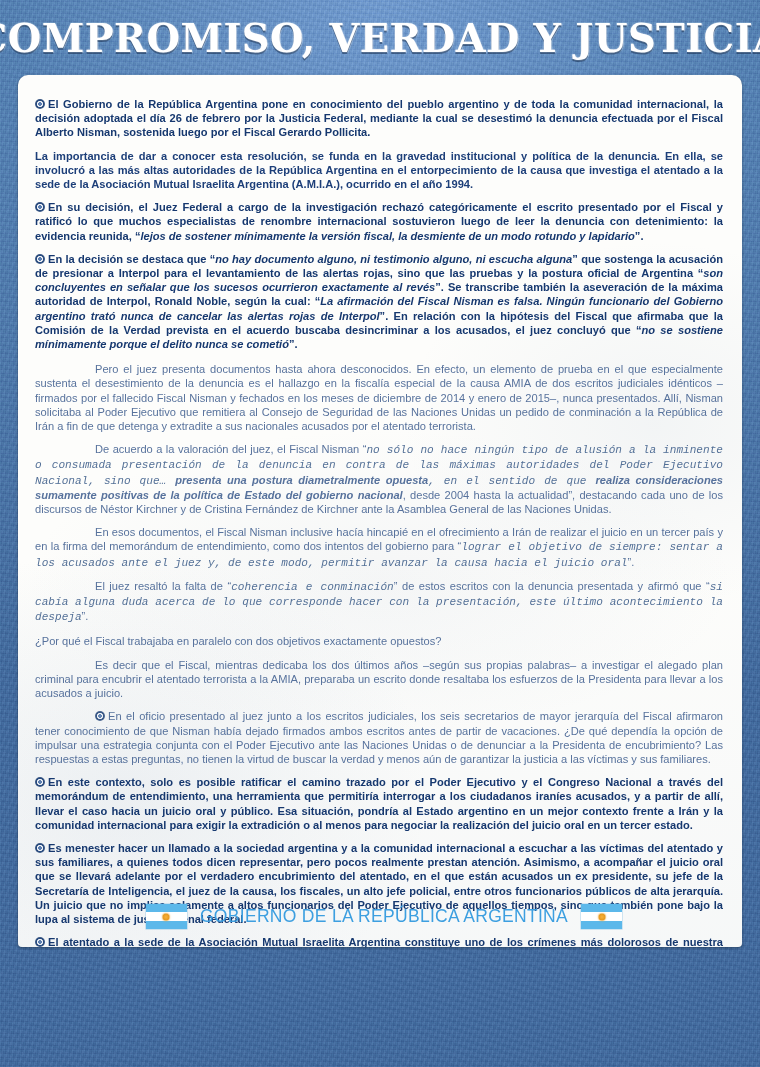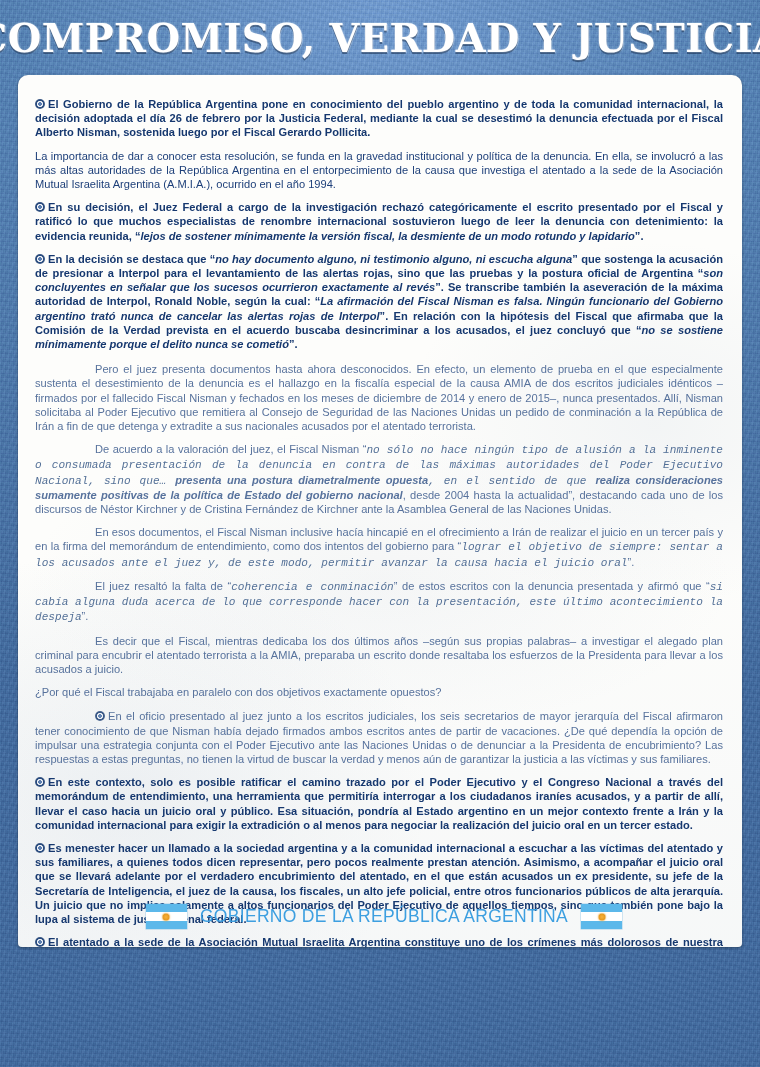--- a/index.html
+++ b/index.html
@@ -74,21 +74,21 @@
 
   
   p{margin:0 0 9px 0;}
   .para{
     font-size:11.1px;
     line-height:14.2px;
     text-align:justify;
     -webkit-hyphens:none;hyphens:none;
   }
   .bold{ font-weight:bold; color:#16386f; }
-  .plain{ font-weight:normal; color:#1d3f79; }
+  .plain{ font-weight:bold; color:#1d3f79; }
   
   .faded{
     color:#4a6795;
     font-weight:normal;
     opacity:.92;
   }
   .faded .i{ color:#46658f;font-family:Liberation Mono, monospace; }
   .indent{ text-indent:60px; }
   .q-line{ text-indent:0; margin-bottom:10px; }
   .i{ font-style:italic;margin-top:35px; }
@@ -165,23 +165,23 @@
     <div class="gap-sm"></div>
 
     <p class="para faded indent"><span>Pero el juez presenta documentos hasta ahora desconocidos. En efecto, un elemento de prueba en el que especialmente sustenta el desestimiento de la denuncia es el hallazgo en la fiscalía especial de la causa AMIA de dos escritos judiciales idénticos –firmados por el fallecido Fiscal Nisman y fechados en los meses de diciembre de 2014 y enero de 2015–, nunca presentados. Allí, Nisman solicitaba al Poder Ejecutivo que remitiera al Consejo de Seguridad de las Naciones Unidas un pedido de conminación a la República de Irán a fin de que detenga y extradite a sus nacionales acusados por el atentado terrorista.</span></p>
 
     <p class="para faded indent"><span>De acuerdo a la valoración del juez, el Fiscal Nisman “</span><span class="i">no sólo no hace ningún  tipo de alusión a la inminente o consumada presentación de la denuncia en contra de las máximas autoridades del Poder Ejecutivo Nacional, sino que… </span><span class="bi">presenta una postura diametralmente opuesta</span><span class="i">, en el sentido de que </span><span class="bi">realiza consideraciones sumamente positivas de la política de Estado del gobierno nacional</span><span>, desde 2004 hasta la actualidad”, destacando cada uno de los discursos de Néstor Kirchner y de Cristina Fernández de Kirchner ante la Asamblea General de las Naciones Unidas.</span></p>
 
     <p class="para faded indent"><span>En esos documentos, el Fiscal Nisman inclusive hacía hincapié en el ofrecimiento a Irán de realizar el juicio en un tercer país y en la firma del memorándum de entendimiento, como dos intentos del gobierno para “</span><span class="i">lograr el objetivo de siempre: sentar a los acusados ante el juez y, de este modo, permitir avanzar la causa hacia el juicio oral</span><span>”.</span></p>
 
     <p class="para faded indent"><span>El juez resaltó la falta de “</span><span class="i">coherencia e conminación</span><span>” de estos escritos con la denuncia presentada y afirmó que “</span><span class="i">si cabía alguna duda acerca de lo que corresponde hacer con la presentación, este último acontecimiento la despeja</span><span>”.</span></p>
 
+    <p class="para faded q-line"><span>¿Por qué el Fiscal trabajaba en paralelo con dos objetivos exactamente opuestos?</span></p>
+
     <p class="para faded indent"><span>Es decir que el Fiscal, mientras dedicaba los dos últimos años –según sus propias palabras– a investigar el alegado plan criminal para encubrir el atentado terrorista a la AMIA, preparaba un escrito donde resaltaba los esfuerzos de la Presidenta para llevar a los acusados a juicio.</span></p>
-
-    <p class="para faded q-line"><span>¿Por qué el Fiscal trabajaba en paralelo con dos objetivos exactamente opuestos?</span></p>
 
 
 
     <p class="para faded"><span class="bullet inl"></span><span>En el oficio presentado al juez junto a los escritos judiciales, los seis secretarios de mayor jerarquía del Fiscal afirmaron tener conocimiento de que Nisman había dejado firmados ambos escritos antes de partir de vacaciones. ¿De qué dependía la opción de impulsar una estrategia conjunta con el Poder Ejecutivo ante las Naciones Unidas o de denunciar a la Presidenta de encubrimiento? Las respuestas a estas preguntas, no tienen la virtud de buscar la verdad y menos aún de garantizar la justicia a las víctimas y sus familiares.</span></p>
 
     <p class="para bold"><span class="bullet"></span><span>En este contexto, solo es posible ratificar el camino trazado por el Poder Ejecutivo y el Congreso Nacional a través del memorándum de entendimiento, una herramienta que permitiría interrogar a los ciudadanos iraníes acusados, y a partir de allí, llevar el caso hacia un juicio oral y público. Esa situación, pondría al Estado argentino en un mejor contexto frente a Irán y la comunidad internacional para exigir la extradición o al menos para negociar la realización del juicio oral en un tercer estado.</span></p>
 
     <p class="para bold"><span class="bullet"></span><span>Es menester hacer un llamado a la sociedad argentina y a la comunidad internacional a escuchar a las víctimas del atentado y sus familiares, a quienes todos dicen representar, pero pocos realmente prestan atención. Asimismo, a acompañar el juicio oral que se llevará adelante por el verdadero encubrimiento del atentado, en el que están acusados un ex presidente, su jefe de la Secretaría de Inteligencia, el juez de la causa, los fiscales, un alto jefe policial, entre otros funcionarios públicos de alta jerarquía. Un juicio que no implica solamente a altos funcionarios del Poder Ejecutivo de aquellos tiempos, sino que también pone bajo la lupa al sistema de justicia penal federal.</span></p>
 
     <p class="para bold"><span class="bullet"></span><span>El atentado a la sede de la Asociación Mutual Israelita Argentina constituye uno de los crímenes más dolorosos de nuestra historia reciente. Tal como ha quedado plasmado en cada uno de los hechos y políticas impulsadas por el Estado Nacional, se reafirma el compromiso del Gobierno argentino en la búsqueda de verdad y justicia.</span></p>

